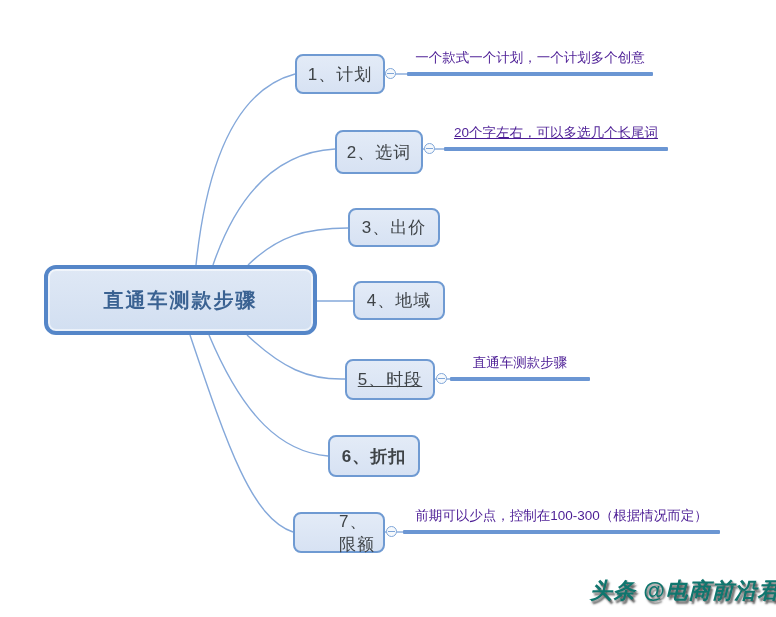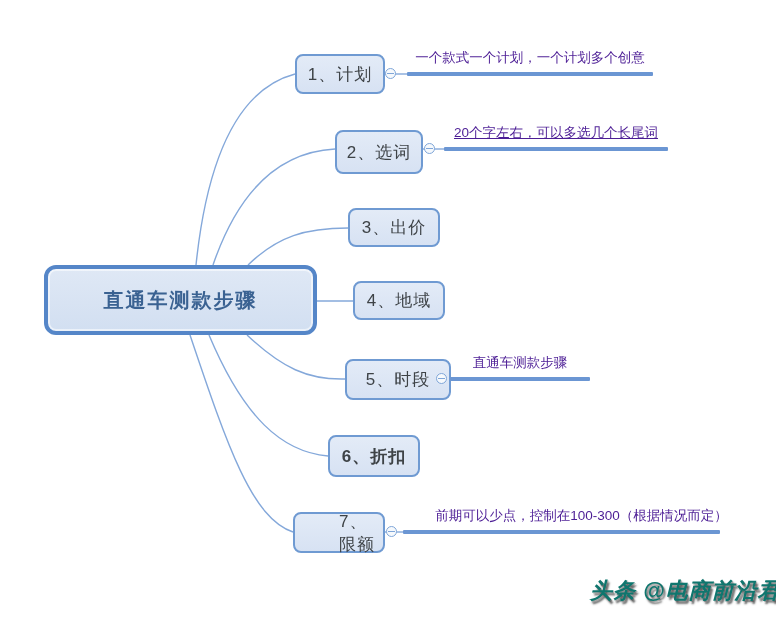--- a/index.html
+++ b/index.html
@@ -22,21 +22,21 @@
     background:linear-gradient(#dfe8f5,#d2dff1);
     border:4px solid #5586c8;border-radius:12px;
     box-shadow:inset 0 0 0 2px rgba(255,255,255,.55);
     color:#3a6292;font-size:20px;font-weight:bold;letter-spacing:2px;
     box-sizing:border-box;
   }
   .n1{left:295px;top:54px;width:90px;height:40px;}
   .n2{left:335px;top:130px;width:88px;height:44px;}
   .n3{left:348px;top:208px;width:92px;height:39px;}
   .n4{left:353px;top:281px;width:92px;height:39px;}
-  .n5{left:345px;top:359px;width:106px;height:41px;}
+  .n5{left:345px;top:359px;width:90px;height:41px;text-decoration:underline;}
   .n6{left:328px;top:435px;width:92px;height:42px;font-weight:bold;}
   .n7{left:293px;top:512px;width:92px;height:41px;padding-left:44px;}
 
   .toggle{
     position:absolute;width:11px;height:11px;border-radius:50%;
     border:1.5px solid #7fa6d9;background:#f6f9fc;box-sizing:border-box;
   }
   .toggle .minus{
     position:absolute;left:1px;right:1px;top:50%;height:0;
     border-top:1.5px solid #7fa6d9;margin-top:-1px;
@@ -50,21 +50,21 @@
     position:absolute;height:24px;line-height:24px;text-align:center;
     font-size:13.5px;color:#4c1d95;white-space:nowrap;
   }
   .note-line{position:absolute;height:4px;background:#6b96d3;border-radius:1px;}
   .nt1{left:407px;top:46px;width:246px;}
   .nl1{left:407px;top:72px;width:246px;}
   .nt2{left:444px;top:121px;width:224px;text-decoration:underline;}
   .nl2{left:444px;top:147px;width:224px;}
   .nt5{left:450px;top:351px;width:140px;}
   .nl5{left:450px;top:377px;width:140px;}
-  .nt7{left:423px;top:504px;width:317px;}
+  .nt7{left:403px;top:504px;width:317px;}
   .nl7{left:403px;top:530px;width:317px;}
 
   .watermark{
     position:absolute;left:590px;top:576px;width:180px;height:30px;
     font-size:22px;font-weight:bold;letter-spacing:1px;white-space:nowrap;
     color:#0f766e;
     text-shadow:2px 3px 2px rgba(70,70,70,.85), 1px 1px 0 rgba(120,120,120,.5);
     font-style:italic;
   }
 </style>

